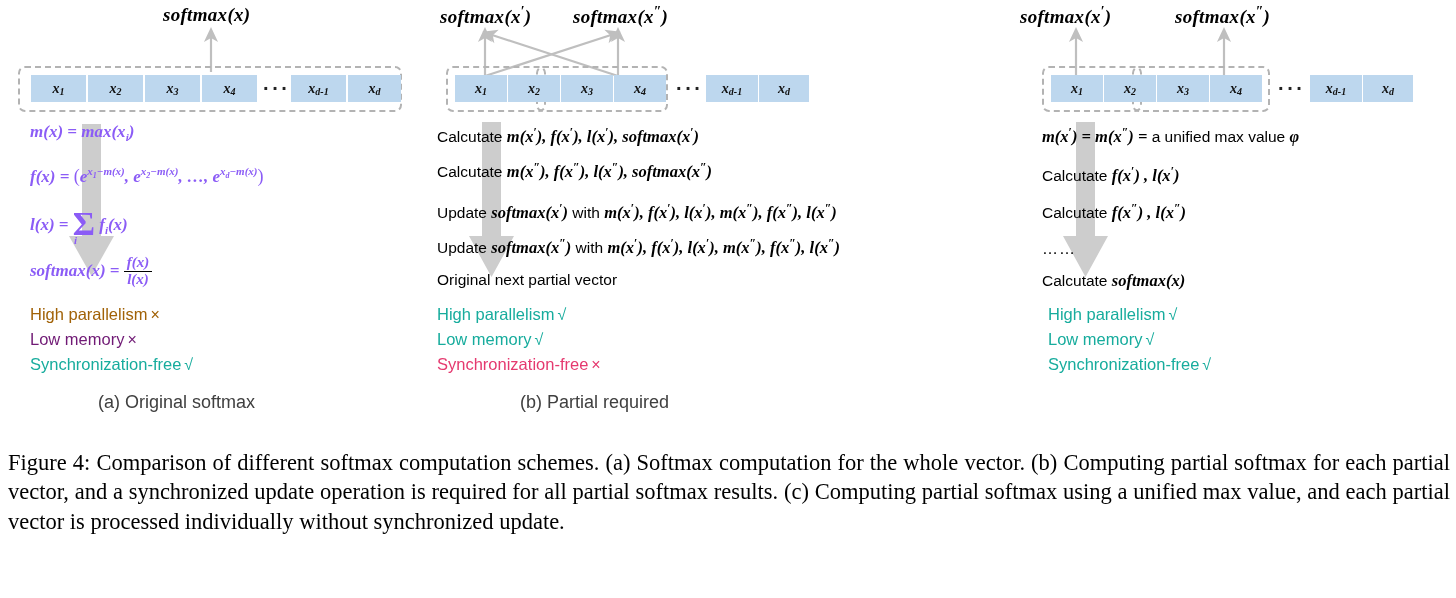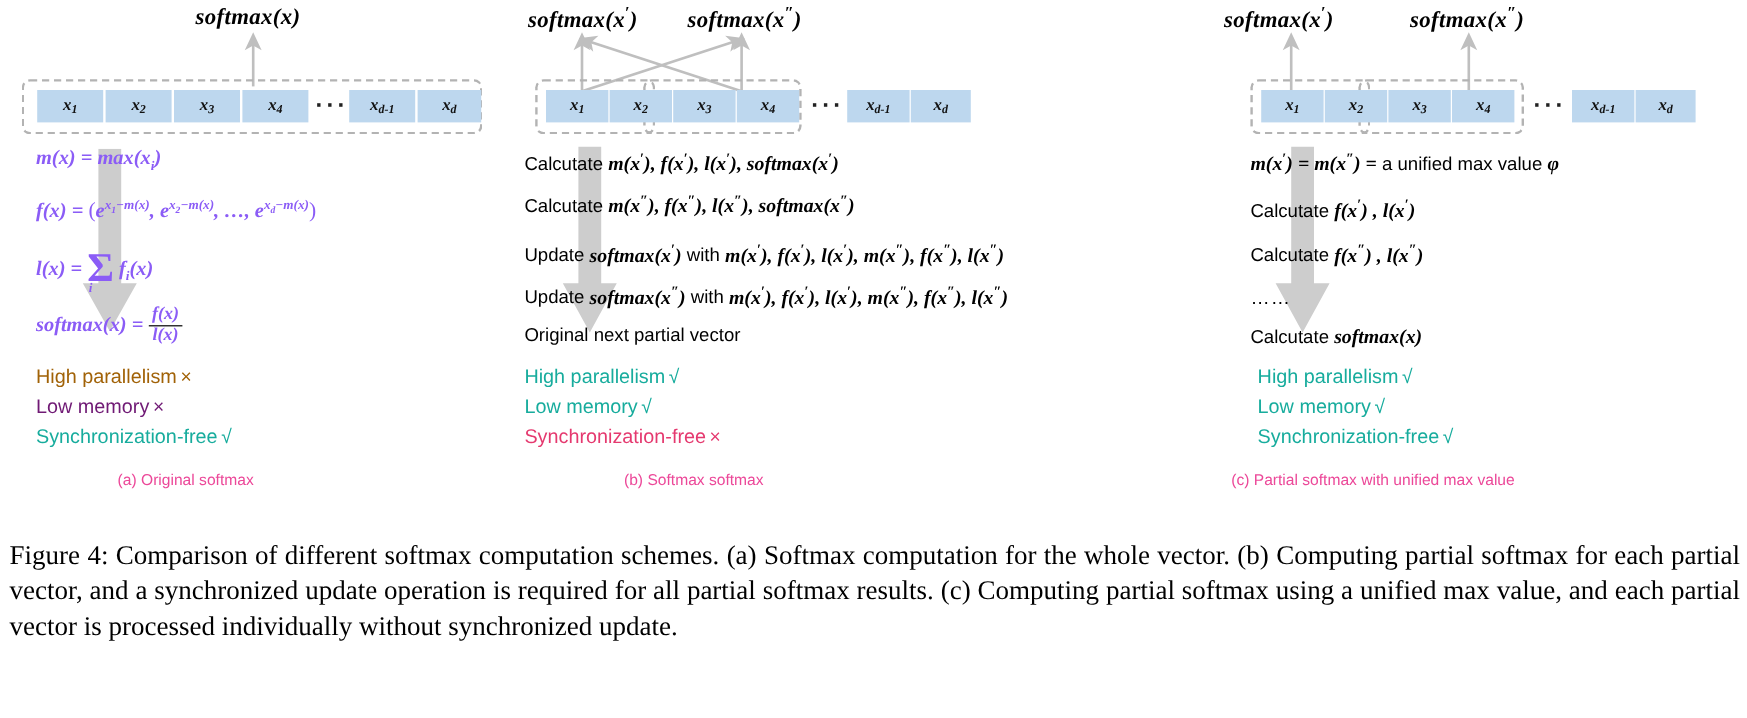--- a/index.html
+++ b/index.html
@@ -145,22 +145,22 @@
     position: absolute;
     font-size: 16.5px;
     white-space: nowrap;
     font-family: "Liberation Sans", sans-serif;
   }
   .prop .mark { font-size: 16px; padding-left: 3px; }
 
   
   .subcap {
     position: absolute;
-    font-size: 13px;
-    color: #ec4899;
+    font-size: 18px;
+    color: #404040;
     white-space: nowrap;
     font-family: "Liberation Sans", sans-serif;
   }
 
   
   #caption {
     position: absolute;
     left: 8px;
     top: 448px;
     width: 1442px;
@@ -341,21 +341,21 @@
         <span>High parallelism</span><span class="mark">√</span>
       </div>
       <div class="prop" style="left:9px; top:330px; color:#17ac9d;">
         <span>Low memory</span><span class="mark">√</span>
       </div>
       <div class="prop" style="left:9px; top:355px; color:#e5396f;">
         <span>Synchronization-free</span><span class="mark">×</span>
       </div>
     </div>
 
-    <div class="subcap" style="left:92px; top:392px;">(b) Softmax softmax</div>
+    <div class="subcap" style="left:92px; top:392px;">(b) Partial required</div>
   </div>
 
   <div class="panel" style="left:1010px; width:446px;">
 
     <div class="smlabel" style="left:10px; top:4px;">
       <span>softmax(x</span><sup>′</sup>)
     </div>
     <div class="smlabel" style="left:165px; top:4px;">
       <span>softmax(x</span><sup>″</sup>)
     </div>
@@ -426,18 +426,17 @@
         <span>High parallelism</span><span class="mark">√</span>
       </div>
       <div class="prop" style="left:38px; top:330px; color:#17ac9d;">
         <span>Low memory</span><span class="mark">√</span>
       </div>
       <div class="prop" style="left:38px; top:355px; color:#17ac9d;">
         <span>Synchronization-free</span><span class="mark">√</span>
       </div>
     </div>
 
-    <div class="subcap" style="left:16px; top:392px;">(c) Partial softmax with unified max value</div>
   </div>
 
   <div id="caption">Figure 4: Comparison of different softmax computation schemes. (a) Softmax computation for the whole vector. (b) Computing partial softmax for each partial vector, and a synchronized update operation is required for all partial softmax results. (c) Computing partial softmax using a unified max value, and each partial vector is processed individually without synchronized update.</div>
 
 </div>
 
 </body></html>

